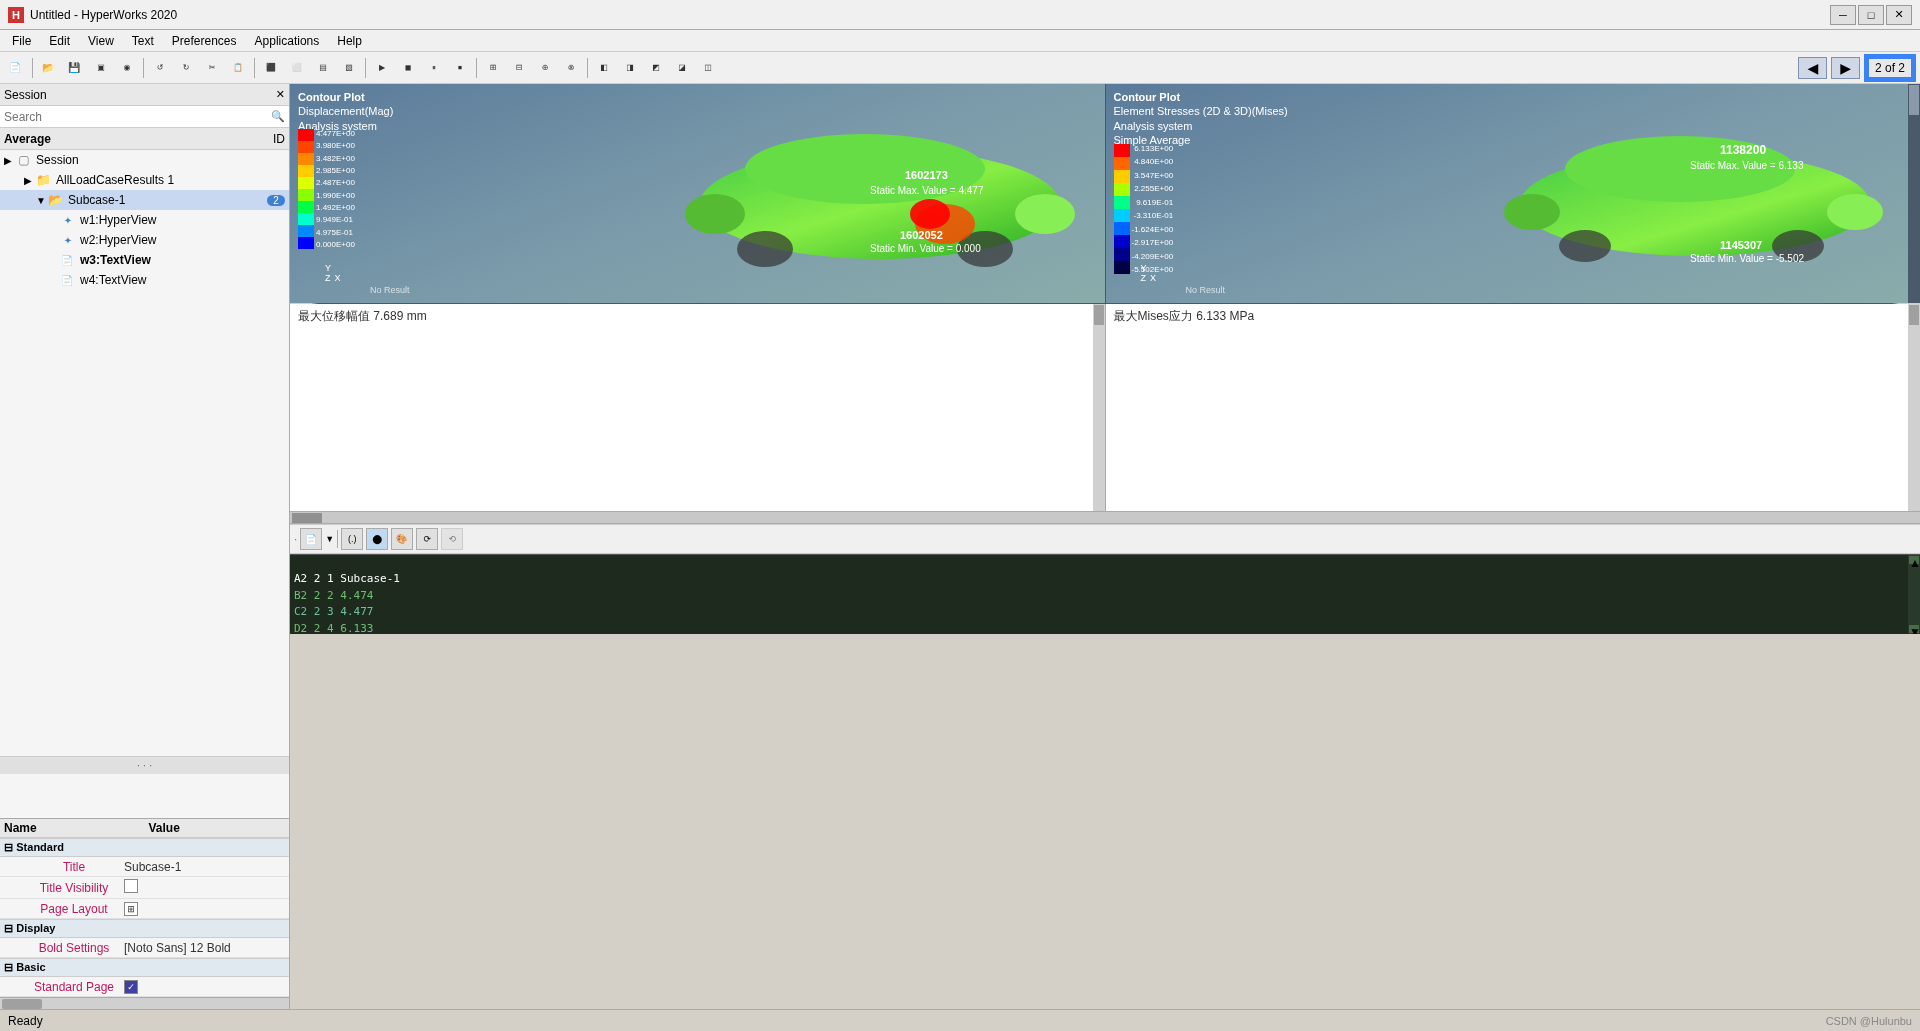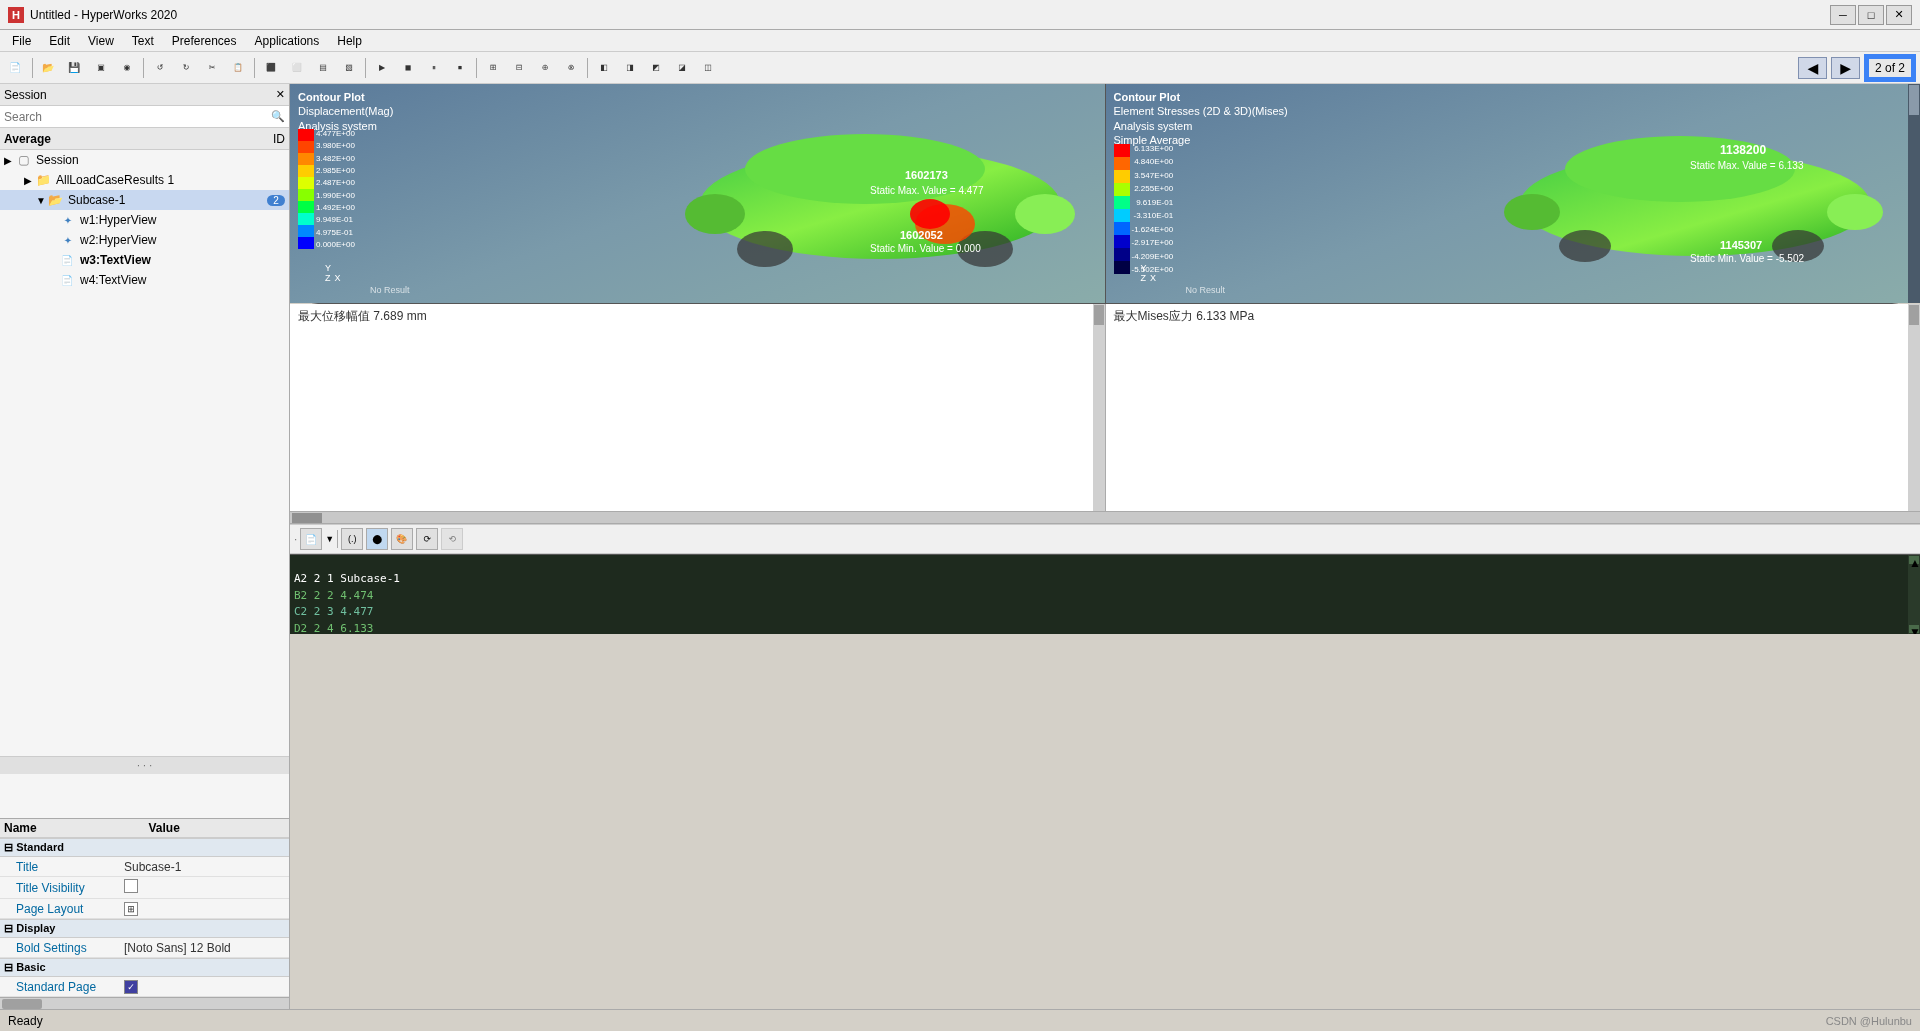--- a/index.html
+++ b/index.html
@@ -136,22 +136,23 @@
       margin-top: 44px;
     }
     .props-row {
       display: flex;
       border-bottom: 1px solid #e0e0e0;
       min-height: 20px;
       align-items: center;
     }
     .props-row .prop-name {
       width: 120px;
-      padding: 2px 4px 2px 16px;
-      color: #0369a1;
+      padding: 2px 4px 2px 32px;
+      color: #be185d;
+      text-align: center;
     }
     .props-row .prop-value {
       flex: 1;
       padding: 2px 4px;
       color: #333;
     }
     .props-section {
       background: #e0e8f0;
       font-weight: bold;
       padding: 2px 4px;

